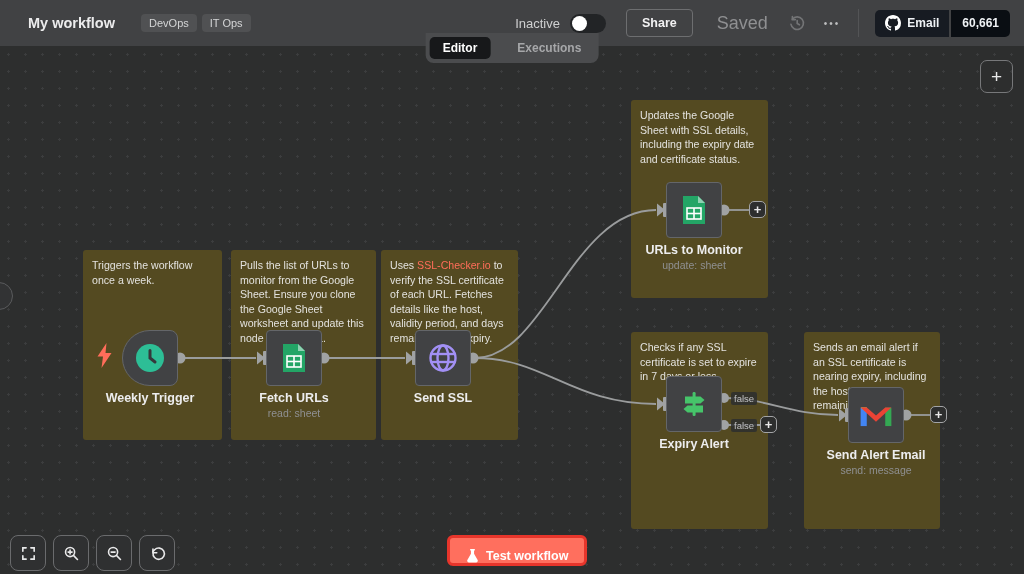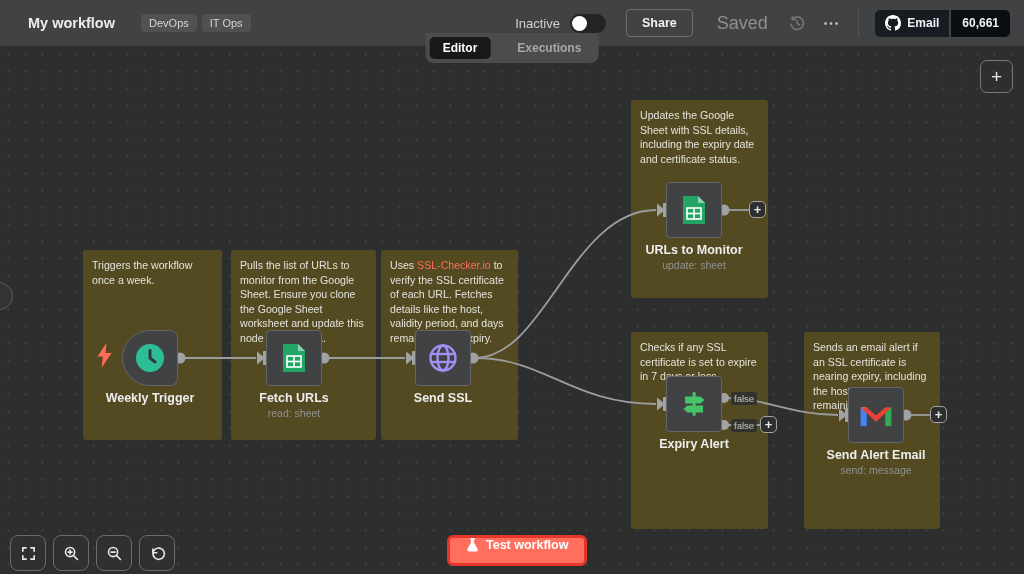--- a/index.html
+++ b/index.html
@@ -70,21 +70,21 @@
 
   .edge-toggle { position:absolute; left:-15px; top:236px; width:28px; height:28px;
     border-radius:50%; border:1px solid #5a5b5d; background:#323334; z-index:5; cursor:pointer; }
 
   .ctrl-bar { position:absolute; left:10px; top:489px; display:flex; gap:7px; z-index:5; }
   .ctrl-btn { width:36px; height:36px; background:#2f3031; border:1px solid #6a6b6d;
     border-radius:8px; display:flex; align-items:center; justify-content:center; cursor:pointer; color:#e9e9ea; }
 
   .test-btn { position:absolute; left:447px; top:489px; height:31px; padding:0 16px;
     background:#ff6f5e; border:3px solid #e7352b; border-radius:6px; z-index:5; cursor:pointer;
-    display:flex; align-items:flex-start; gap:7px; color:#ffffff; font-size:12.5px; font-weight:700;
+    display:flex; align-items:flex-end; gap:7px; color:#ffffff; font-size:12.5px; font-weight:700;
     font-family:"Liberation Sans",sans-serif; }
 </style>
 </head>
 <body>
 
 <div class="app">
 
   <div class="header">
     <div class="wf-title">My workflow</div>
     <div class="tag-row">

